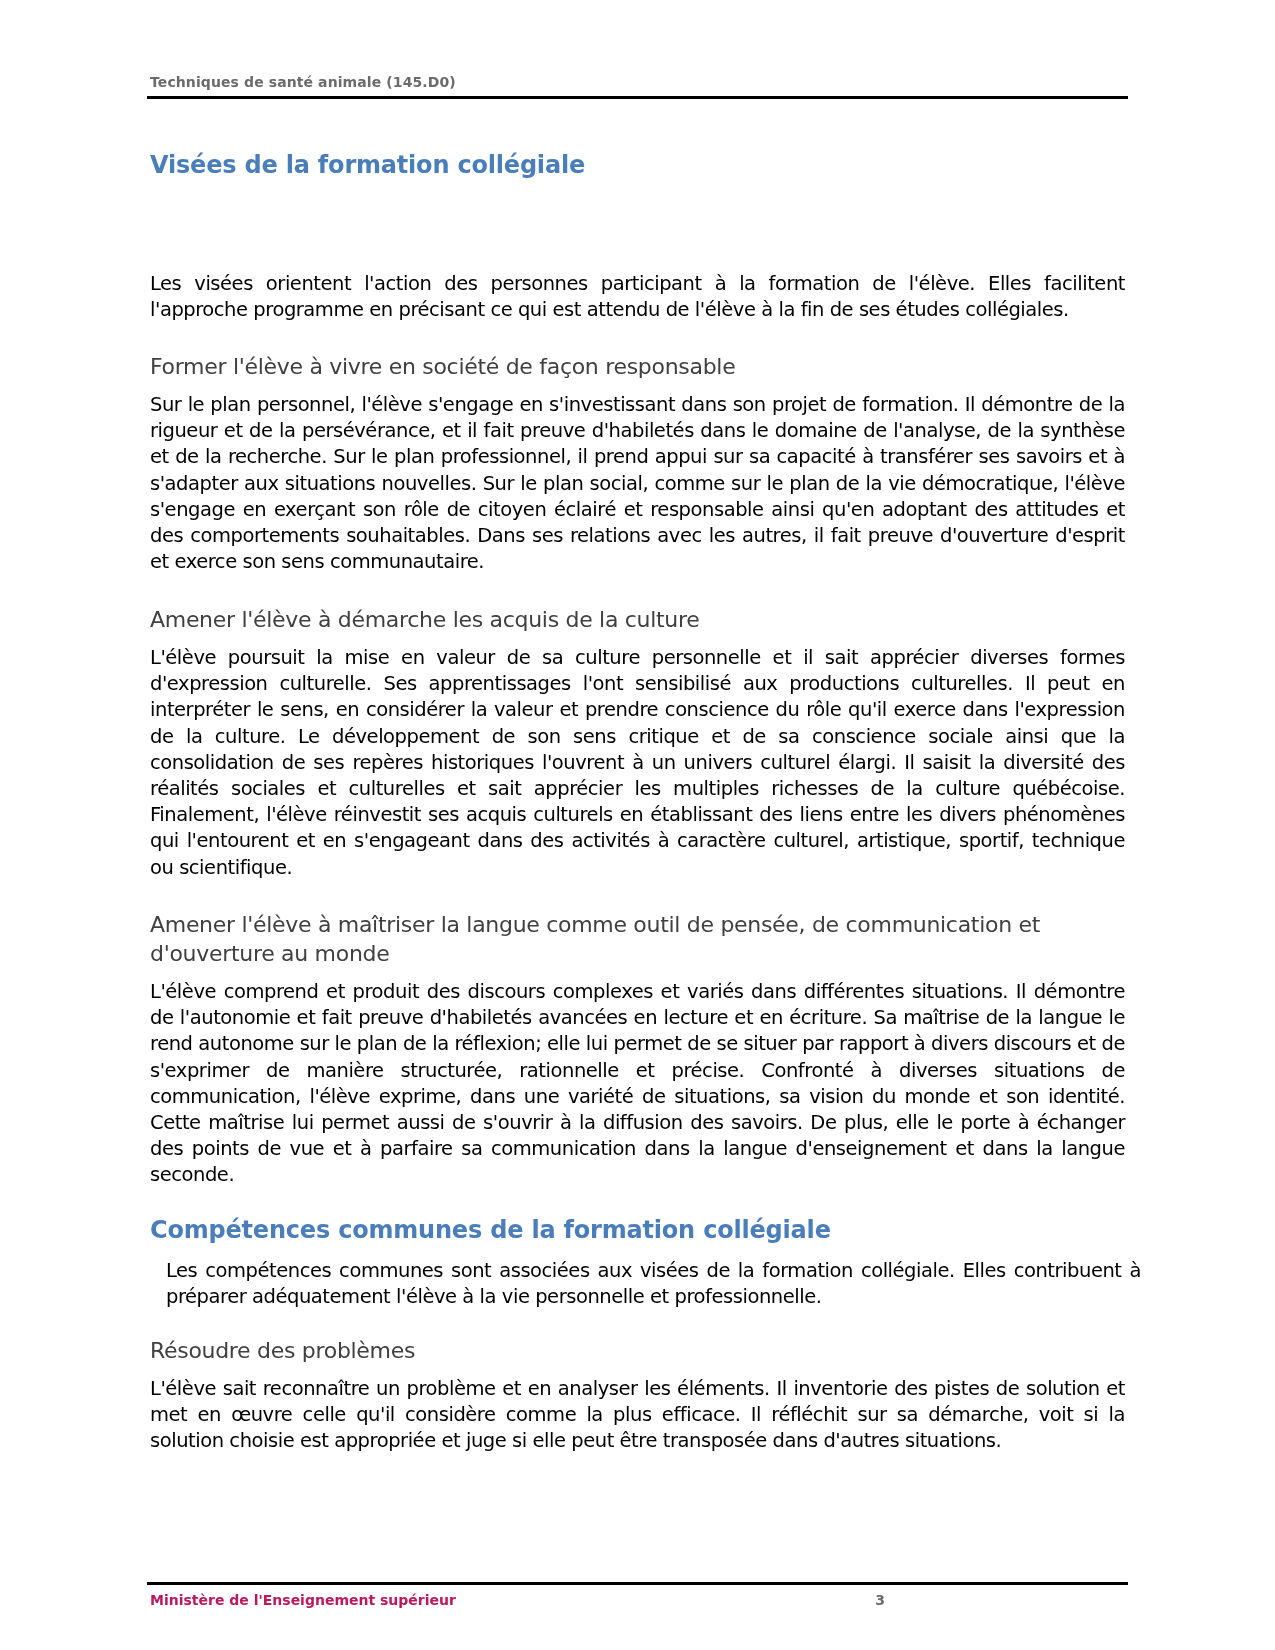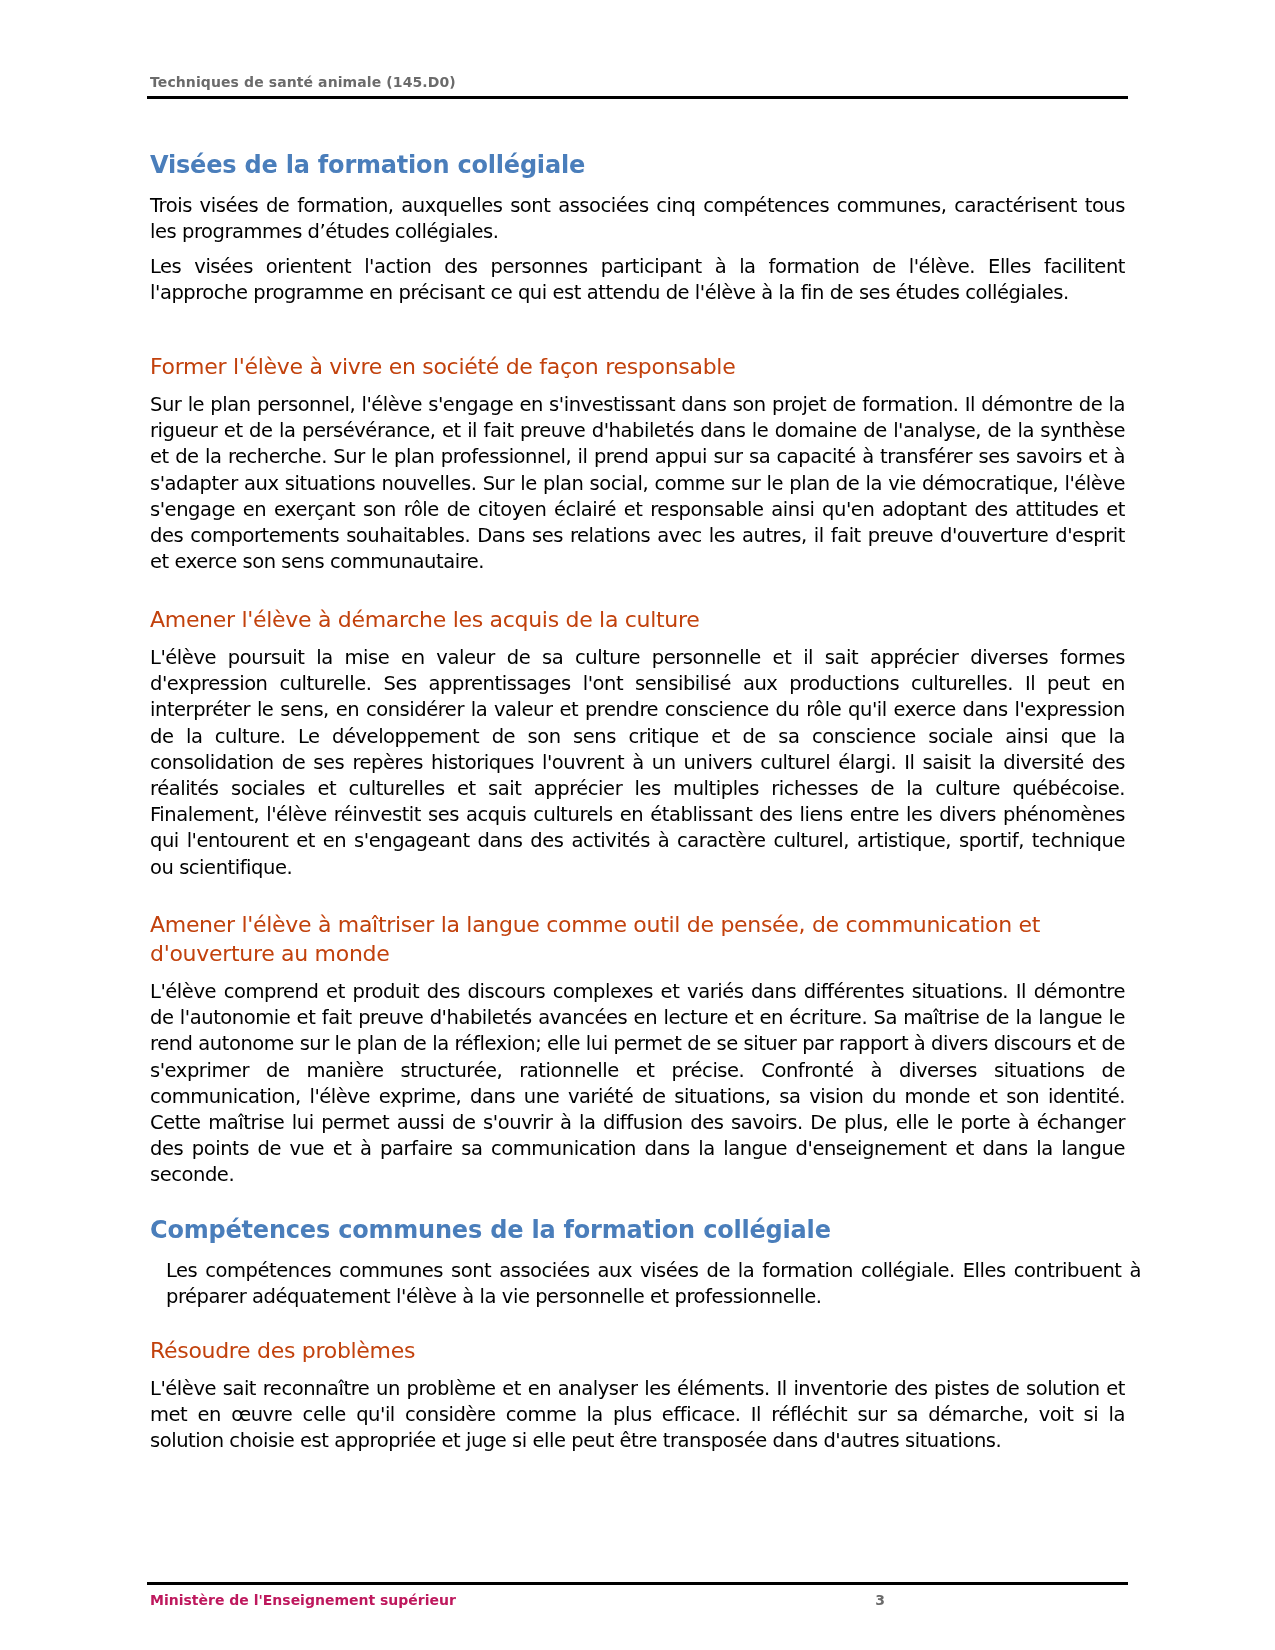--- a/index.html
+++ b/index.html
@@ -8,37 +8,34 @@
   .page { position: absolute; left: 0; top: 0; width: 1037px; height: 1650px; }
   .running-header { position: absolute; left: 150px; top: 74px; font-size: 14px; font-weight: bold;
                     color: #6b6b6b; letter-spacing: 0.1px; }
   .rule { position: absolute; left: 147px; width: 981px; height: 3px; background: #000; }
   .rule.top { top: 96px; }
   .rule.bottom { top: 1582px; }
   .running-footer { position: absolute; left: 150px; top: 1592px; font-size: 14px; font-weight: bold; color: #be185d; }
   .page-number { position: absolute; right: 152px; top: 1592px; font-size: 14px; font-weight: bold; color: #6b6b6b; }
   .block { position: absolute; left: 150px; width: 975px; }
   h1 { margin: 0; font-size: 24px; font-weight: bold; color: #4a7ebb; line-height: 30px; letter-spacing: -0.2px; }
-  h2 { margin: 0; font-size: 22px; font-weight: normal; color: #c2410c; line-height: 29px; letter-spacing: -0.3px; }
+  h2 { margin: 0; font-size: 22px; font-weight: normal; color: #404040; line-height: 29px; letter-spacing: -0.3px; }
   p { margin: 0; font-size: 19.5px; line-height: 26.2px; text-align: justify; letter-spacing: -0.45px; }
 </style>
 </head>
 <body>
 
 <div class="page">
   <div class="running-header">Techniques de santé animale (145.D0)</div>
   <div class="rule top"></div>
 
   <div class="block" style="top:150px;">
     <h1>Visées de la formation collégiale</h1>
   </div>
-  <div class="block" style="top:193px;">
-    <p>Trois visées de formation, auxquelles sont associées cinq compétences communes, caractérisent tous les programmes d’études collégiales.</p>
-  </div>
-  <div class="block" style="top:254px;">
+  <div class="block" style="top:271px;">
     <p>Les visées orientent l'action des personnes participant à la formation de l'élève. Elles facilitent l'approche programme en précisant ce qui est attendu de l'élève à la fin de ses études collégiales.</p>
   </div>
 
   <div class="block" style="top:352px;">
     <h2>Former l'élève à vivre en société de façon responsable</h2>
   </div>
   <div class="block" style="top:392px;">
     <p>Sur le plan personnel, l'élève s'engage en s'investissant dans son projet de formation. Il démontre de la rigueur et de la persévérance, et il fait preuve d'habiletés dans le domaine de l'analyse, de la synthèse et de la recherche. Sur le plan professionnel, il prend appui sur sa capacité à transférer ses savoirs et à s'adapter aux situations nouvelles. Sur le plan social, comme sur le plan de la vie démocratique, l'élève s'engage en exerçant son rôle de citoyen éclairé et responsable ainsi qu'en adoptant des attitudes et des comportements souhaitables. Dans ses relations avec les autres, il fait preuve d'ouverture d'esprit et exerce son sens communautaire.</p>
   </div>
 

